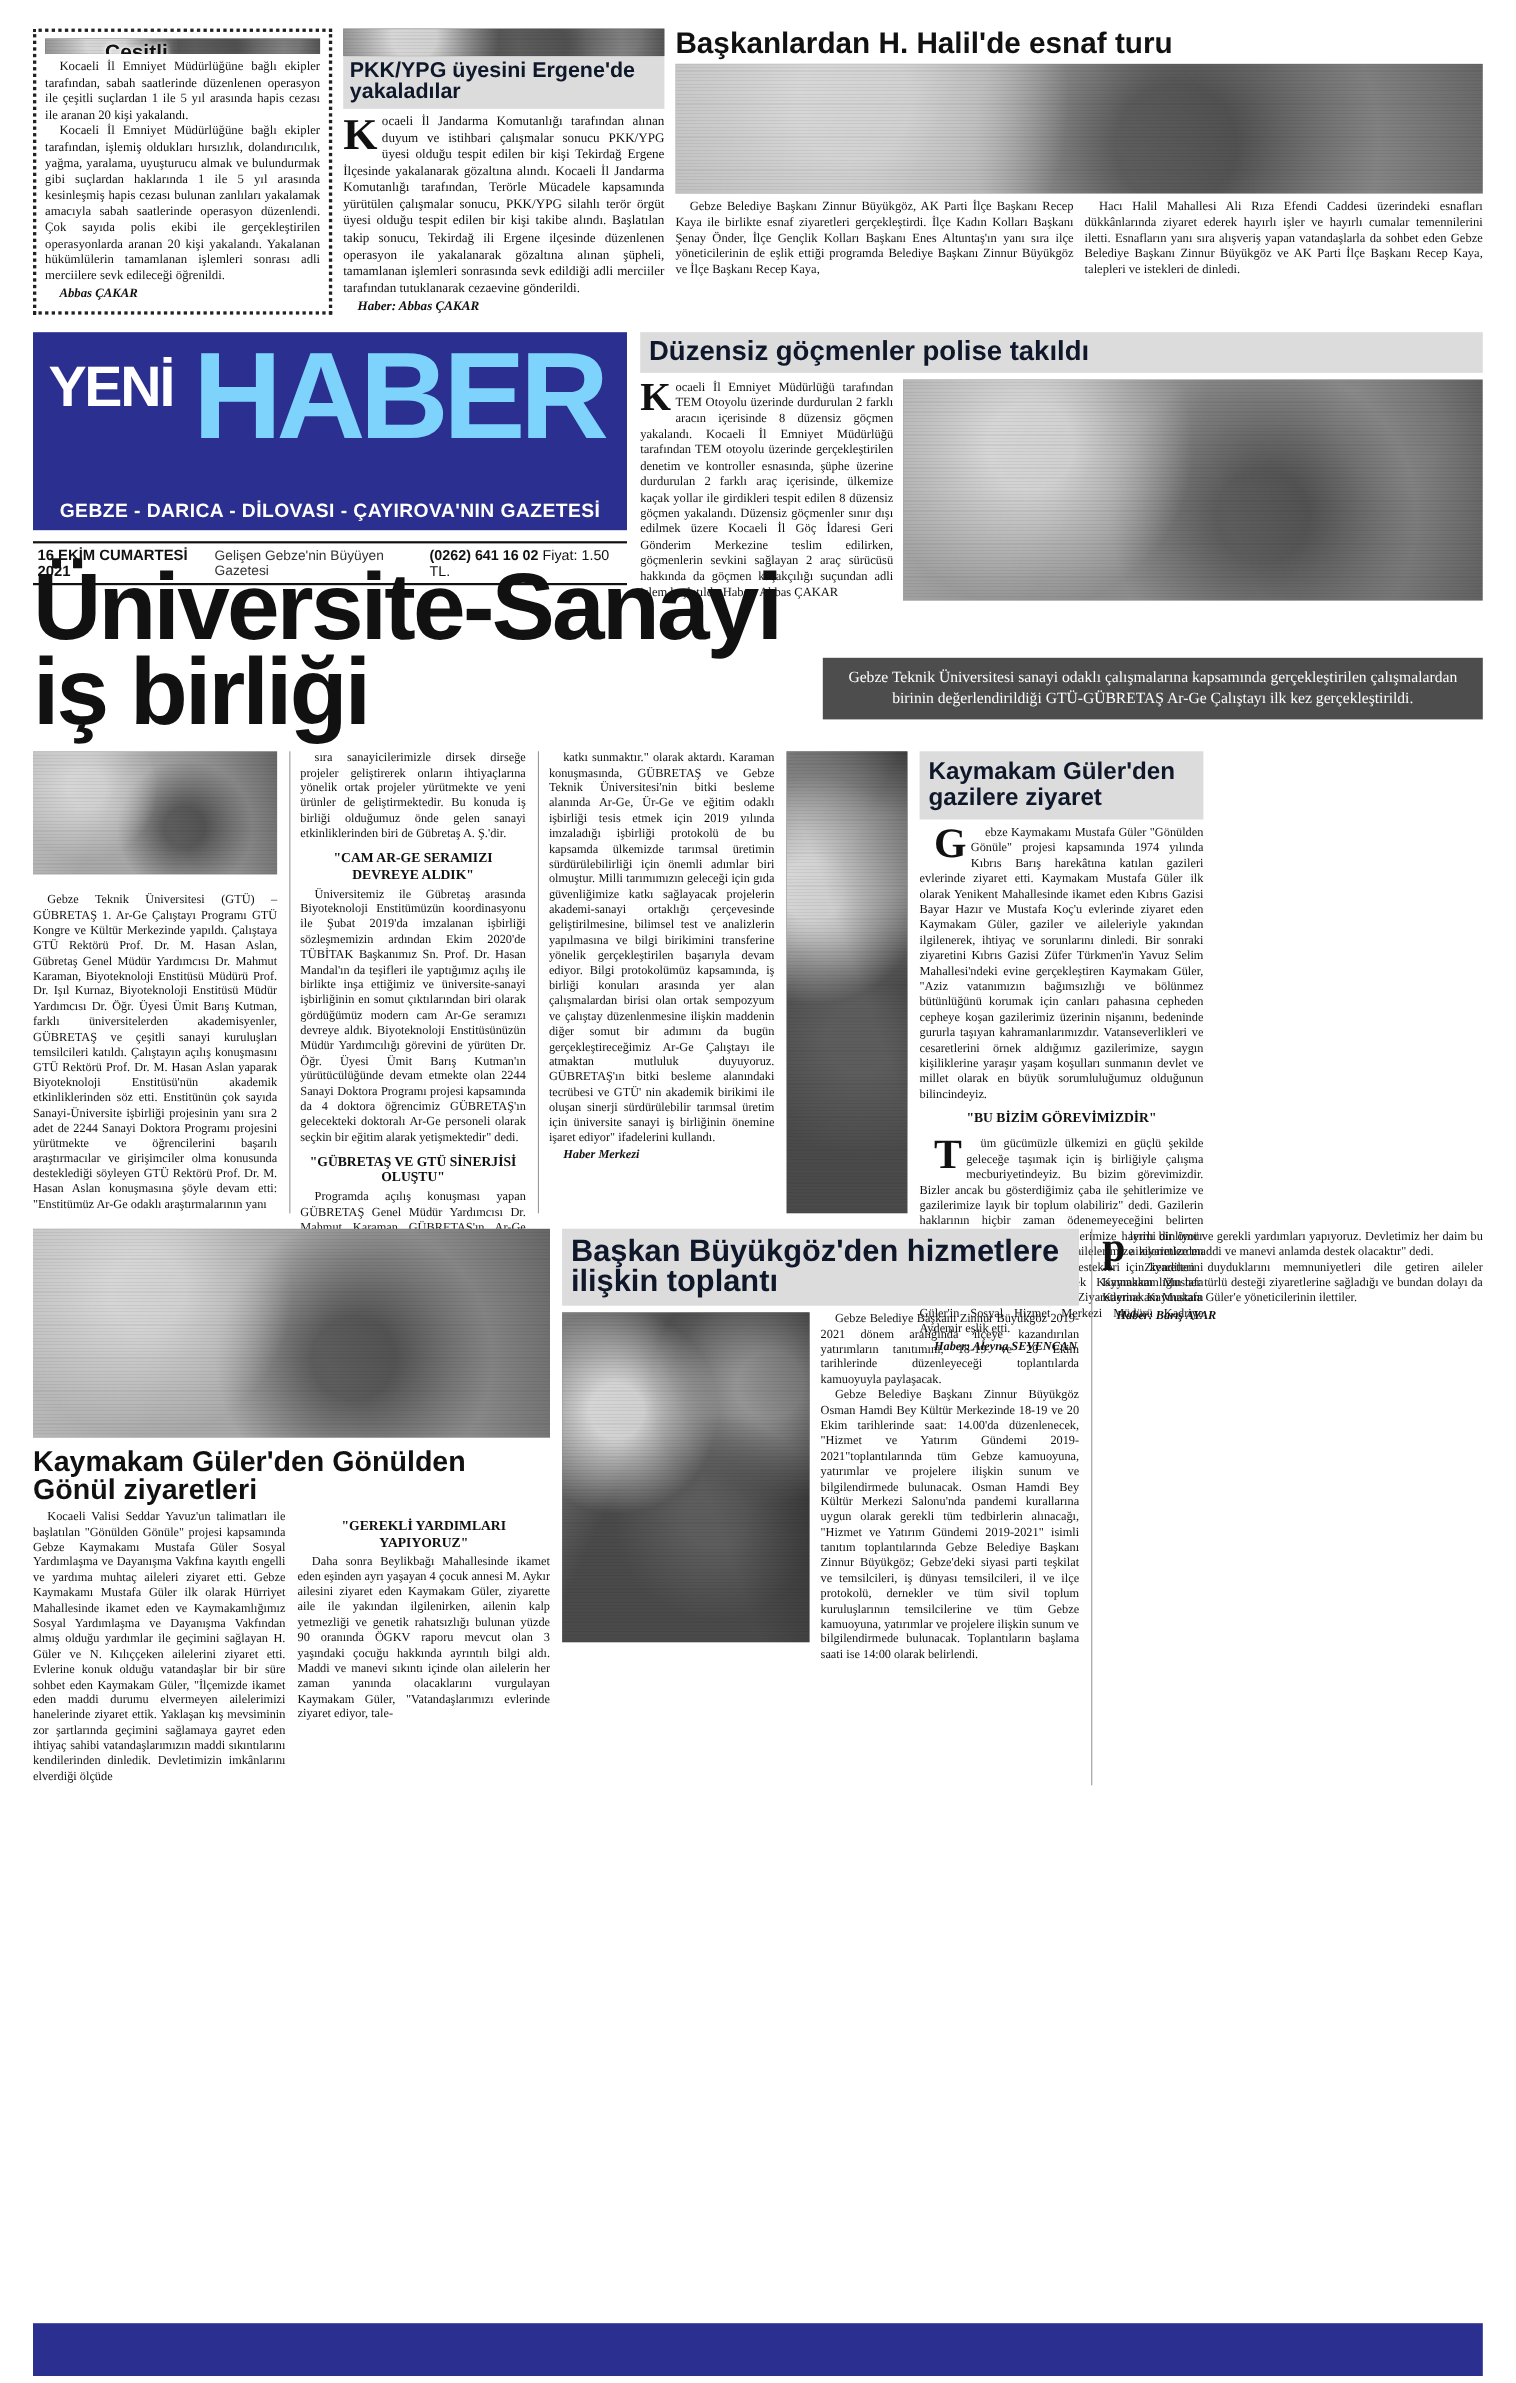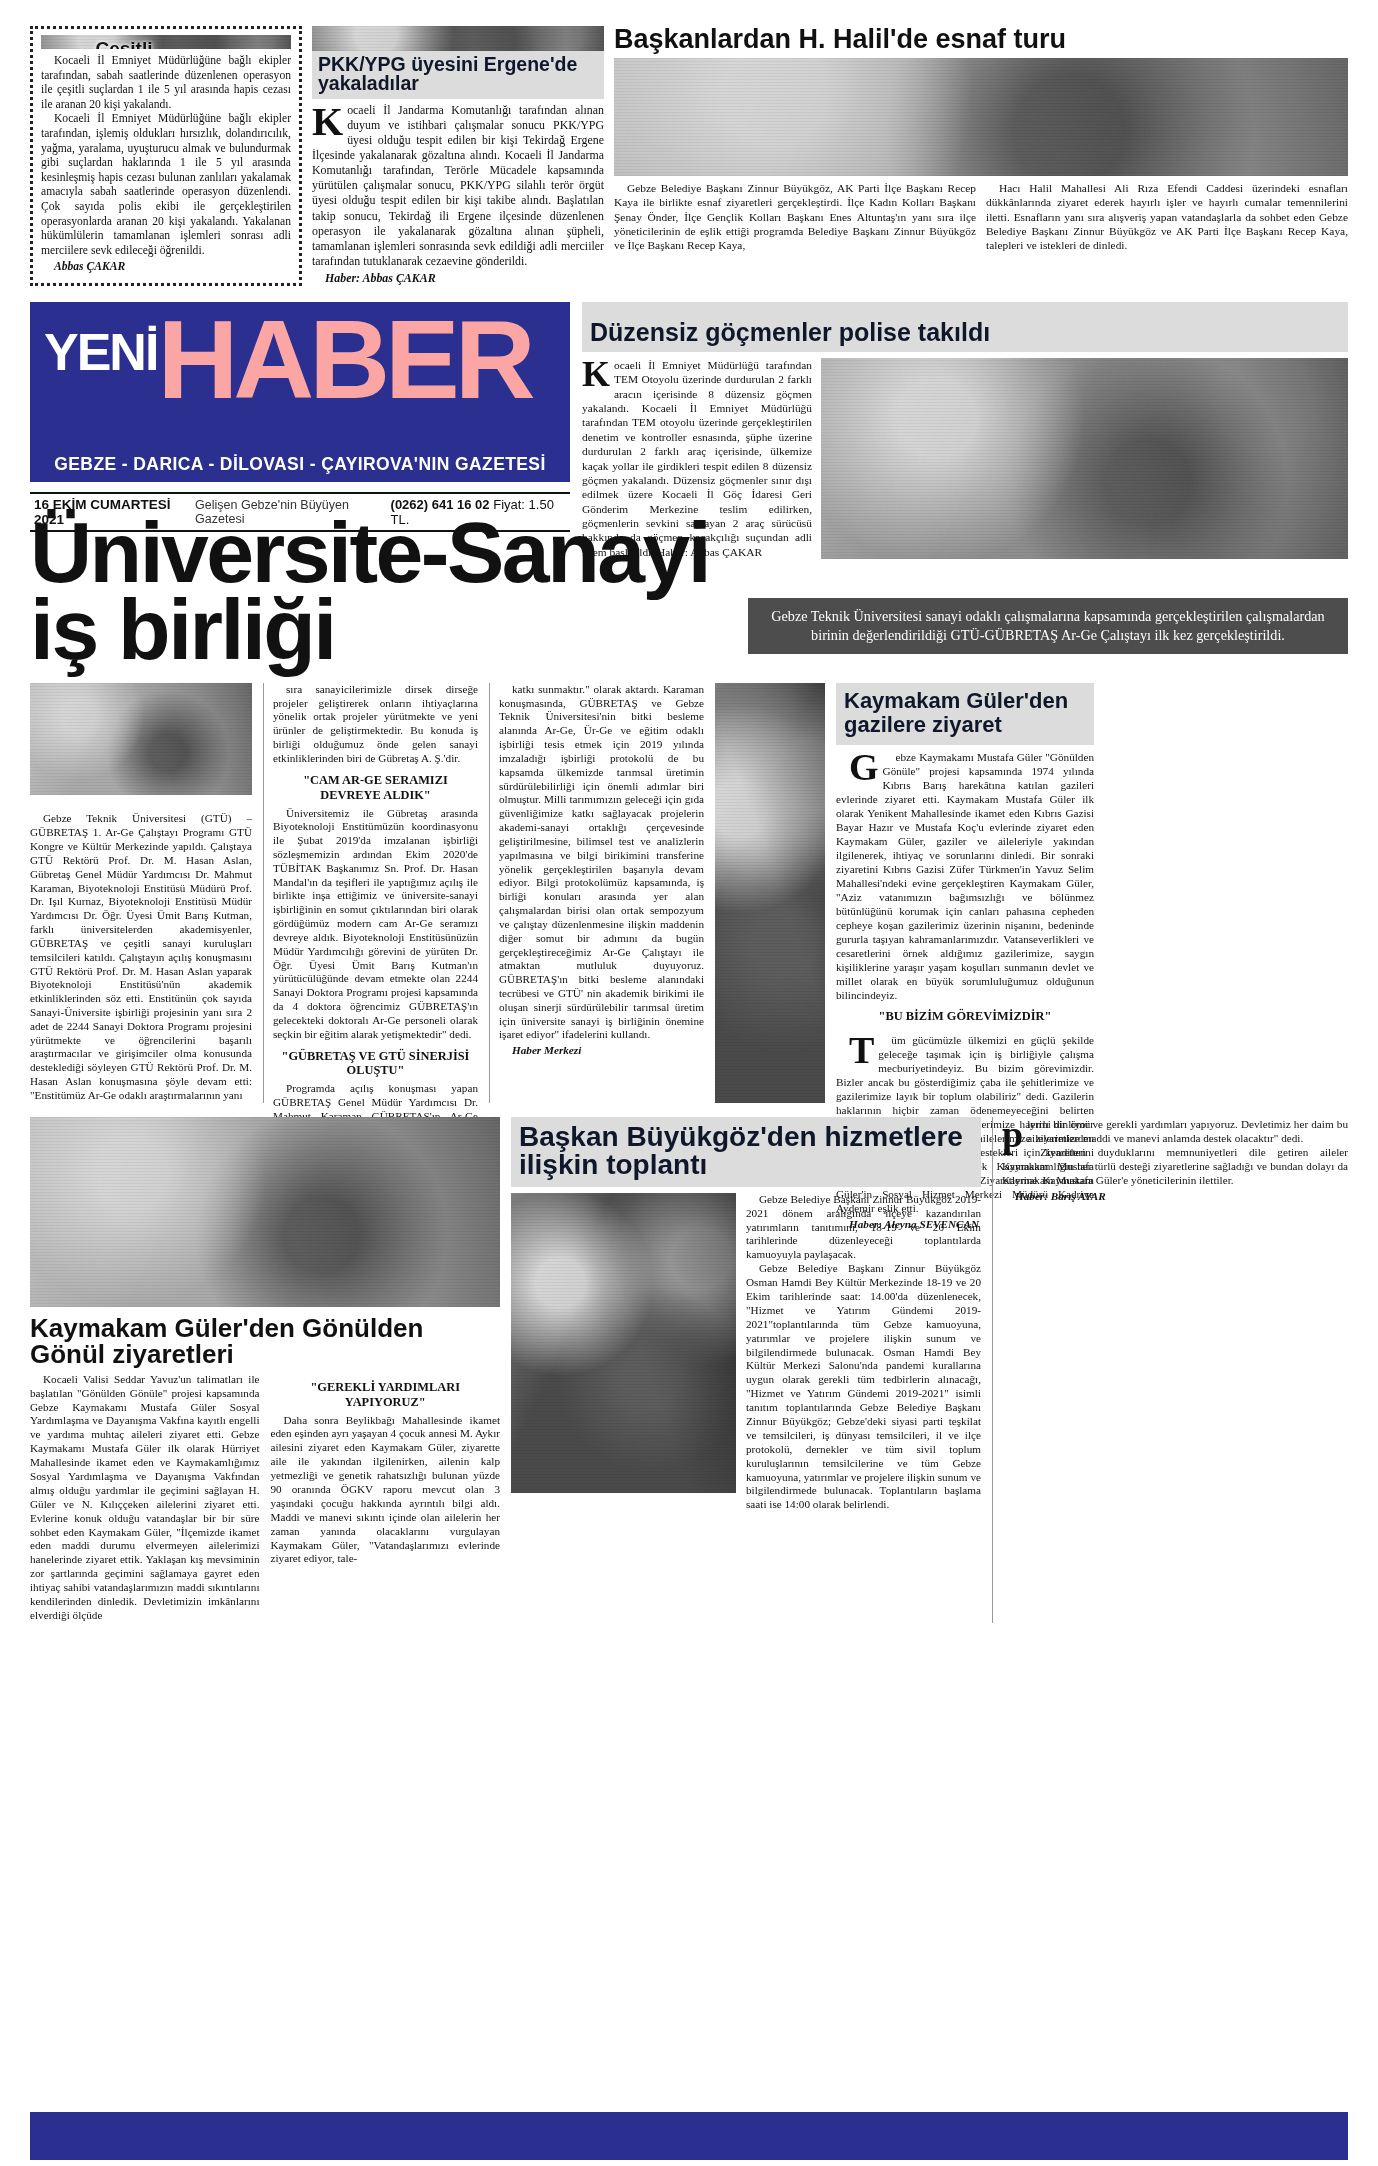--- a/index.html
+++ b/index.html
@@ -85,41 +85,41 @@
   .masthead{ width: 540px; }
   .mast-blue{
     background: var(--brand); height: 150px; position:relative; overflow:hidden;
     display:flex; align-items:flex-start;
   }
   .mast-yeni{
     color:#fff; font-family:"Liberation Sans",sans-serif; font-weight:bold;
     font-size: 52px; letter-spacing:-2px; padding: 24px 0 0 14px; line-height:1;
   }
   .mast-haber{
-    color:#fca5a5; font-family:"Liberation Sans",sans-serif; font-weight:bold;
-    font-size: 112px; letter-spacing:-5px; line-height:.92; padding-top: 6px;
+    color:#7dd3fc; font-family:"Liberation Sans",sans-serif; font-weight:bold;
+    font-size: 112px; letter-spacing:-5px; line-height:.92; padding-top: 6px; margin-left: 18px;
   }
   .mast-sub{
     background: var(--brand); color:#fff; text-align:center;
     font-family:"Liberation Sans",sans-serif; font-weight:bold;
     font-size: 17.5px; letter-spacing:.4px; padding: 4px 0 7px 0; margin-top:-2px;
   }
   .dateline{
     margin-top: 10px; border-top:2px solid #111; border-bottom:2px solid #111;
     display:flex; align-items:center; justify-content:space-between;
     font-family:"Liberation Sans",sans-serif; padding: 3px 4px; font-size:13px;
   }
   .dateline .d1{ font-weight:bold; font-size:13.5px; }
   .dateline .d2{ font-size:12.5px; color:#333; }
   .dateline .d3{ font-weight:bold; font-size:13px; }
   .dateline .d3 span.price{ font-weight:normal; }
 
   
   .col-gocmen{ flex:1; display:flex; flex-direction:column; }
-  .col-gocmen .hl-bar{ font-size:25px; padding:18px 8px 7px 8px; }
+  .col-gocmen .hl-bar{ font-size:25px; padding:5px 8px 7px 8px; }
   .gocmen-body{ display:flex; gap:9px; margin-top:6px; flex:1; }
   .gocmen-body .txt{ width:230px; font-size:11.4px; line-height:1.26; text-align:justify; }
   .gocmen-body .txt::first-letter{
     font-size:36px; line-height:.82; float:left; padding:2px 4px 0 0; font-weight:bold;
   }
   .gocmen-body .photo{ flex:1; }
 
   
   .mainhead-wrap{ margin-top: 12px; position:relative; }
   .mainhead{

